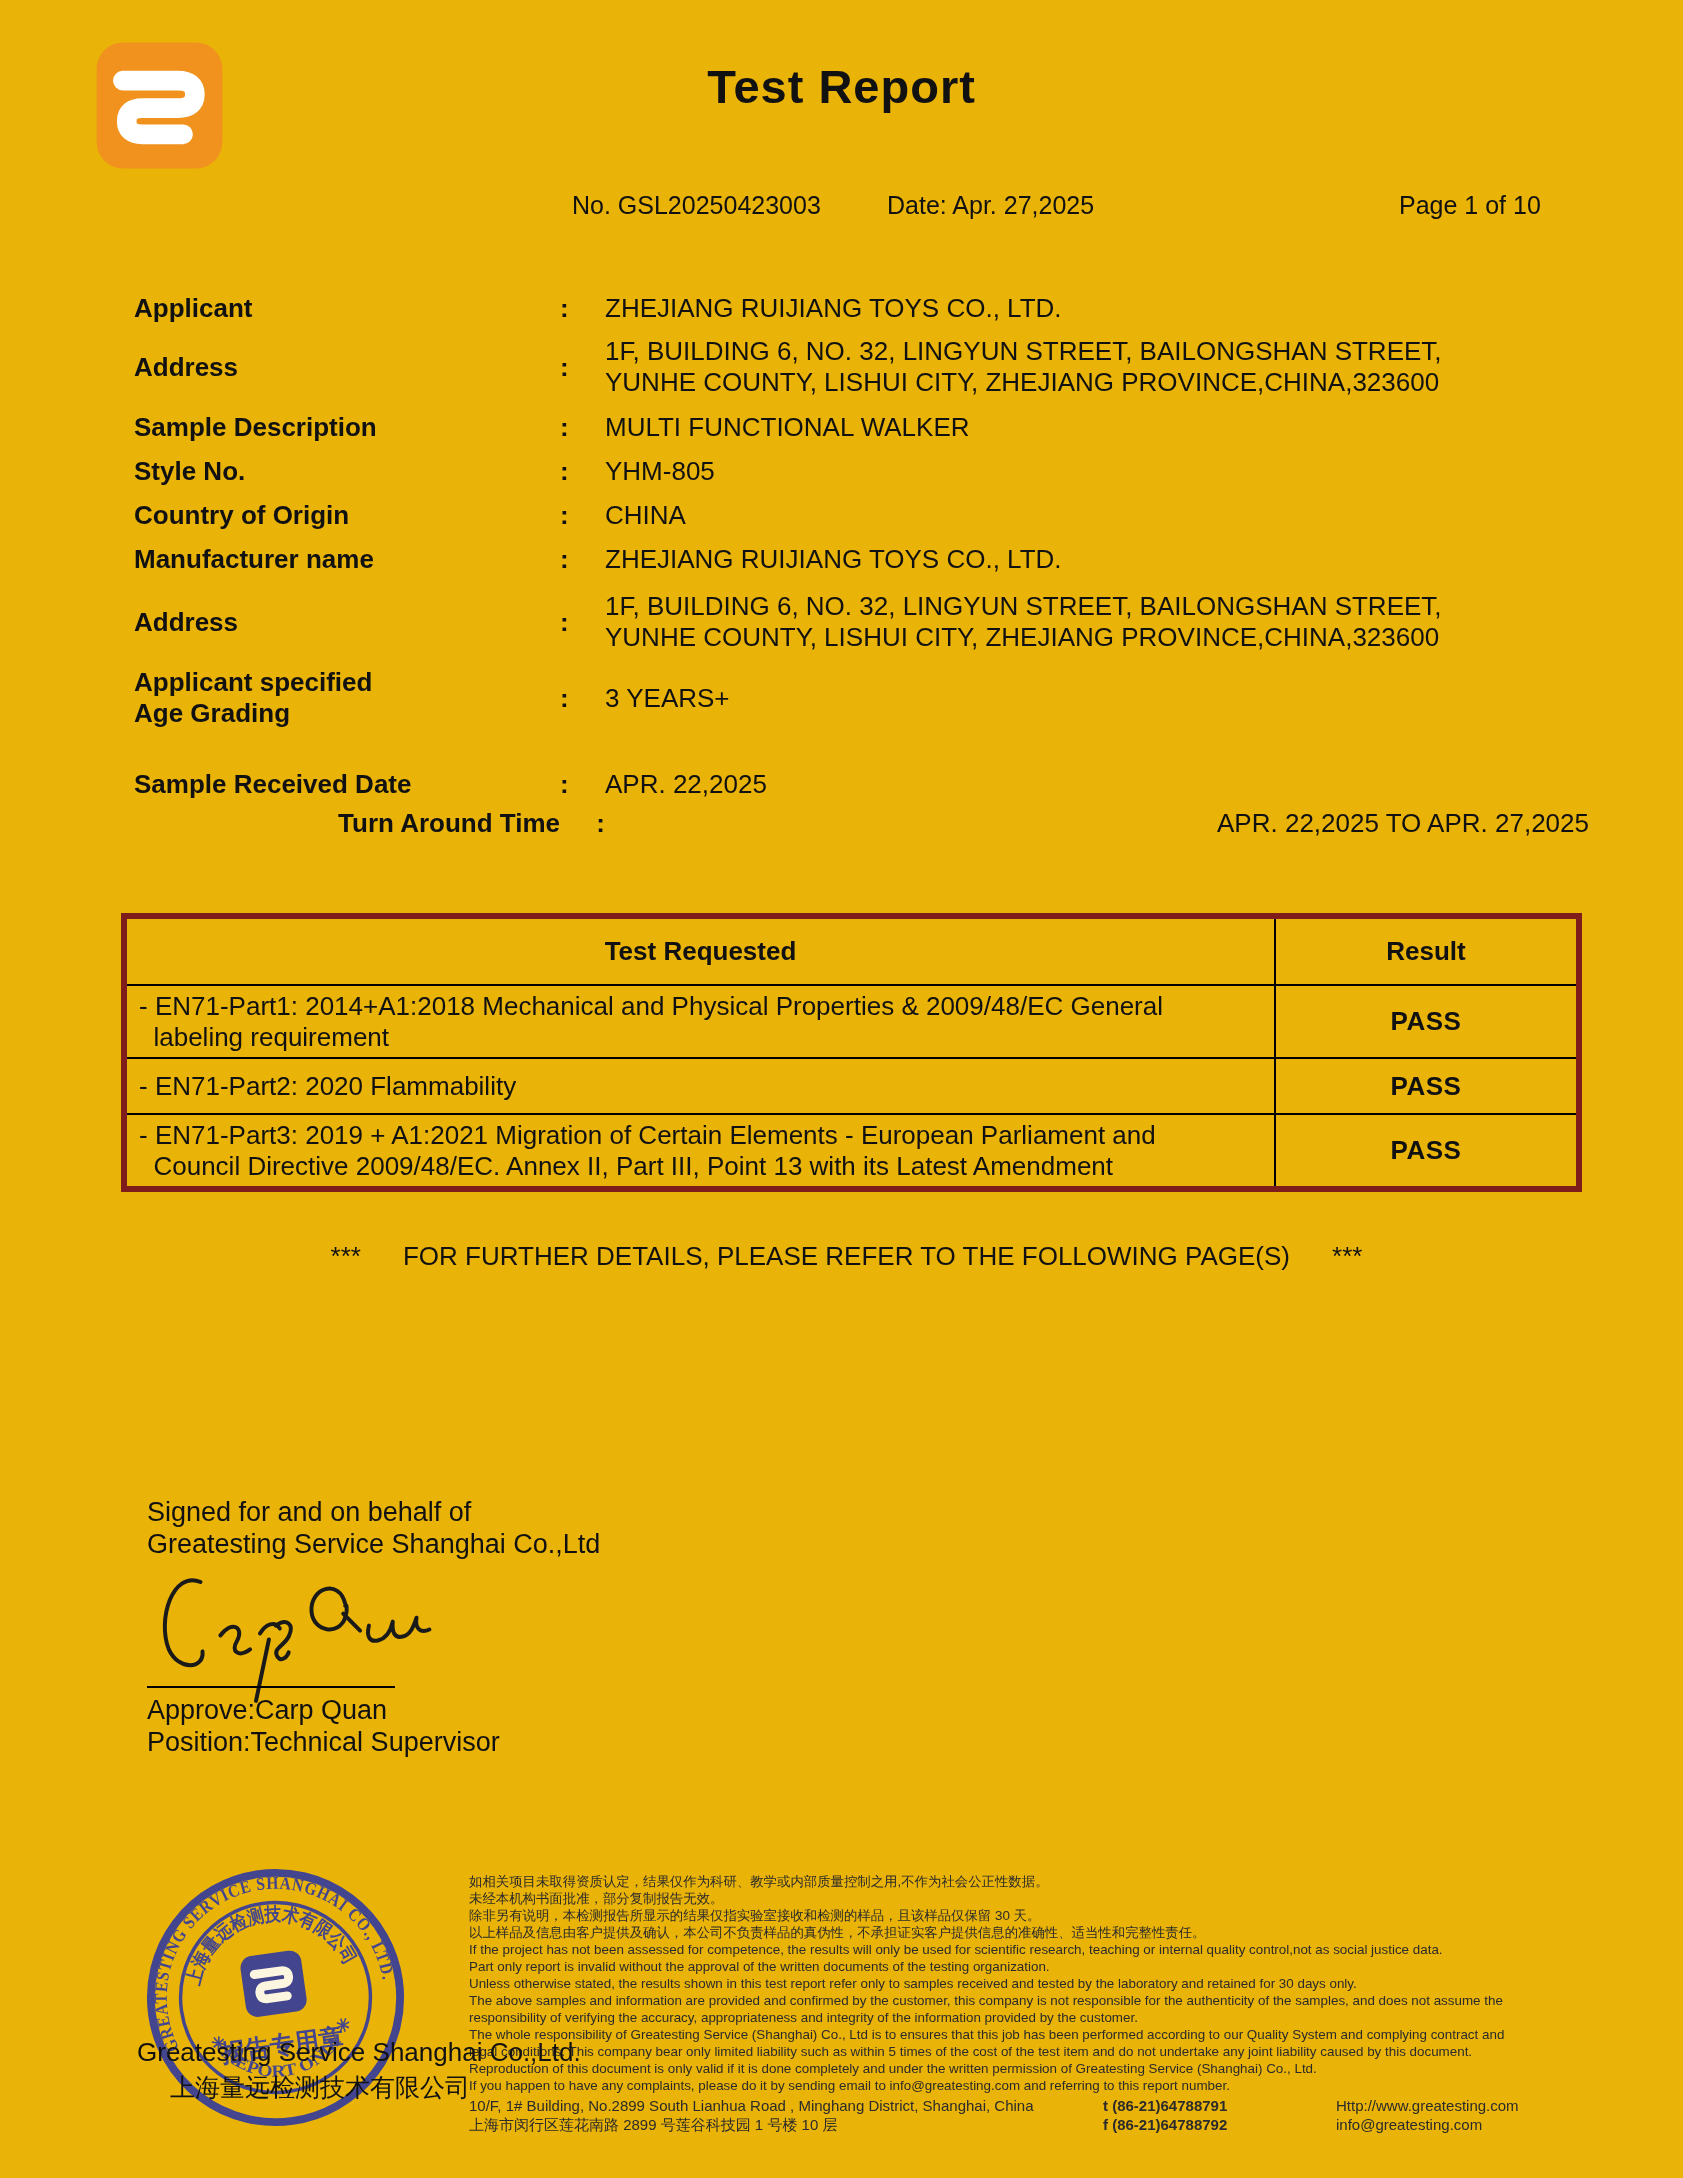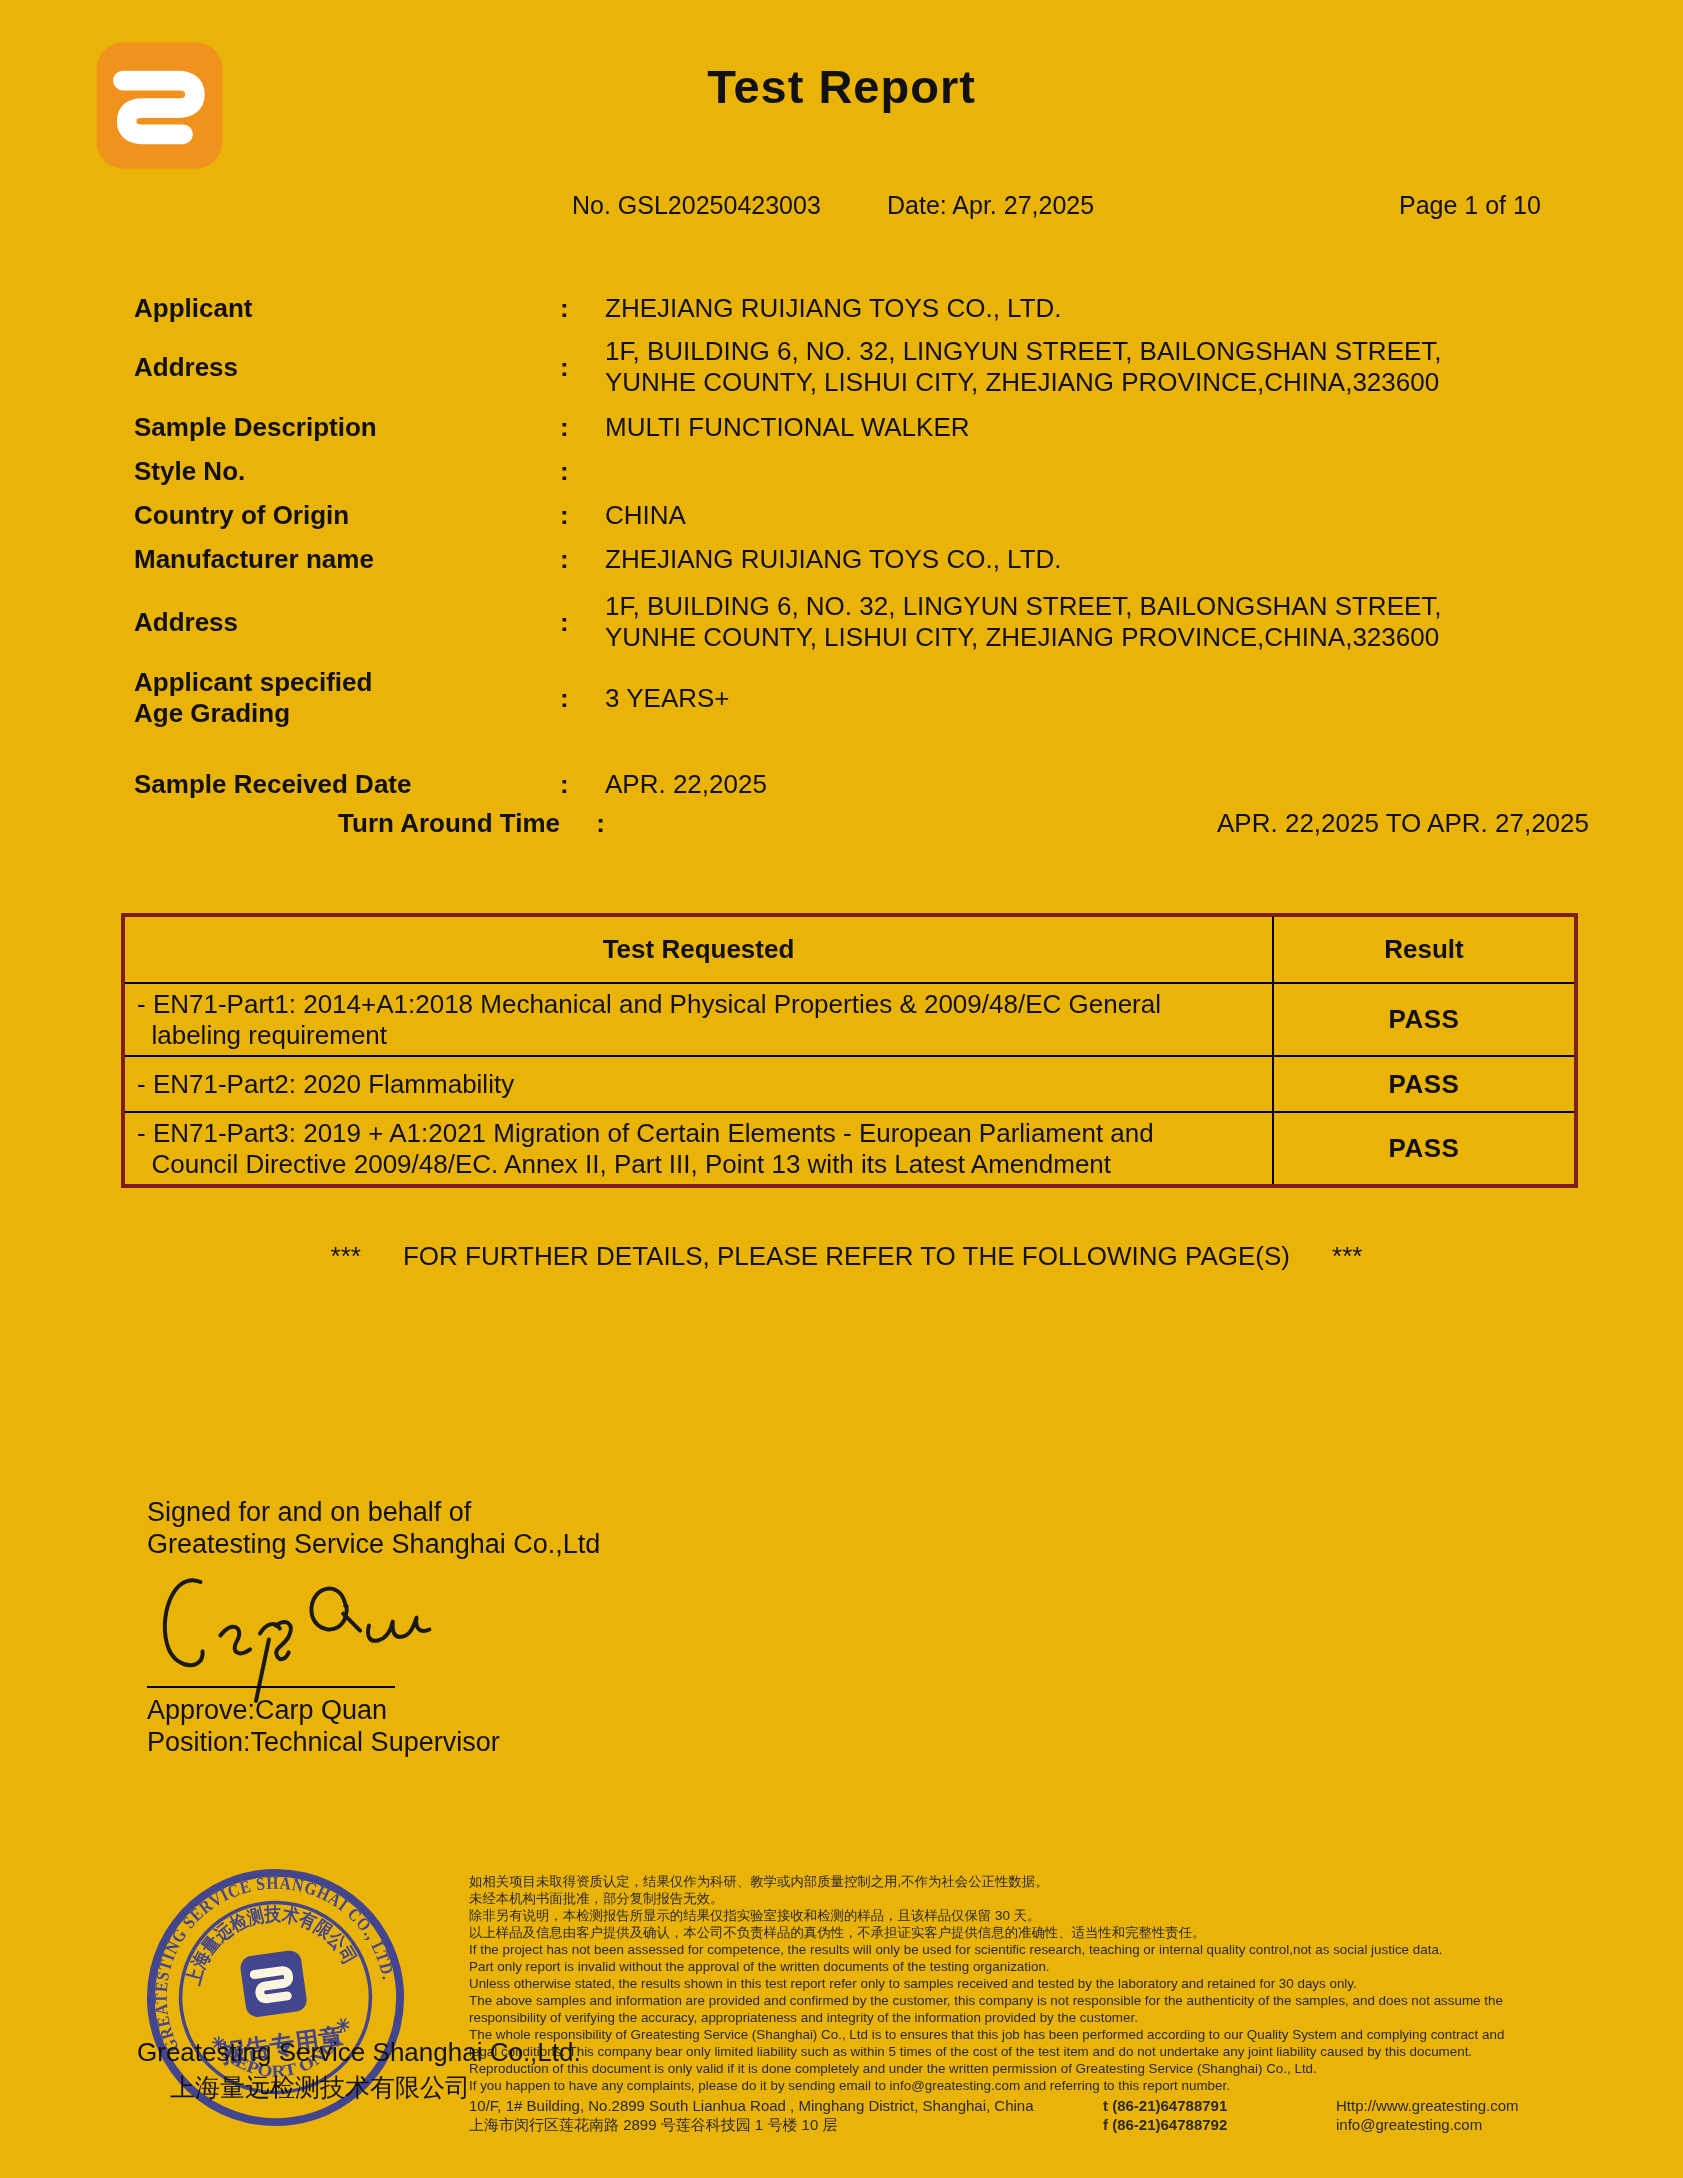--- a/index.html
+++ b/index.html
@@ -14,21 +14,21 @@
   .meta-date{left:887px;}
   .meta-page{left:1399px;}
 
   
   .frow{position:absolute;left:134px;width:1455px;display:grid;grid-template-columns:426px 45px 1fr;align-items:center;}
   .flabel{font-weight:bold;font-size:26px;line-height:31px;white-space:pre-wrap;}
   .fcolon{font-weight:bold;font-size:26px;}
   .fvalue{font-size:26px;line-height:31px;white-space:pre-wrap;}
 
   
-  .ttable{left:121px;top:913px;width:1449px;border:4px solid #7f1d1d;display:grid;
+  .ttable{left:121px;top:913px;width:1449px;border:6px solid #7f1d1d;display:grid;
           grid-template-columns:1149px 1fr;grid-template-rows:65px 73px 56px 73px;}
   .tcell{display:flex;align-items:center;border-top:2px solid #000;font-size:26px;line-height:31px;}
   .tcell.first{border-top:none;}
   .tcell.c1{border-right:2px solid #000;padding-left:12px;white-space:pre-wrap;}
   .tcell.head{justify-content:center;font-weight:bold;padding-left:0;}
   .tcell.res{justify-content:center;font-weight:bold;letter-spacing:0.5px;}
 
   
   .note{left:119px;top:1241px;width:1455px;display:flex;justify-content:center;gap:42px;font-size:26px;}
 
@@ -77,20 +77,21 @@
 YUNHE COUNTY, LISHUI CITY, ZHEJIANG PROVINCE,CHINA,323600</div>
   </div>
   <div class="frow" style="top:412px;">
     <div class="flabel">Sample Description</div>
     <div class="fcolon">:</div>
     <div class="fvalue">MULTI FUNCTIONAL WALKER</div>
   </div>
   <div class="frow" style="top:456px;">
     <div class="flabel">Style No.</div>
     <div class="fcolon">:</div>
+    <div class="fvalue">YHM-805</div>
   </div>
   <div class="frow" style="top:500px;">
     <div class="flabel">Country of Origin</div>
     <div class="fcolon">:</div>
     <div class="fvalue">CHINA</div>
   </div>
   <div class="frow" style="top:544px;">
     <div class="flabel">Manufacturer name</div>
     <div class="fcolon">:</div>
     <div class="fvalue">ZHEJIANG RUIJIANG TOYS CO., LTD.</div>

